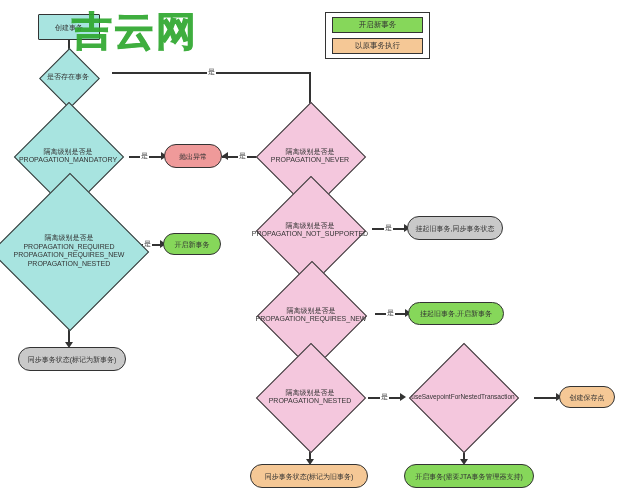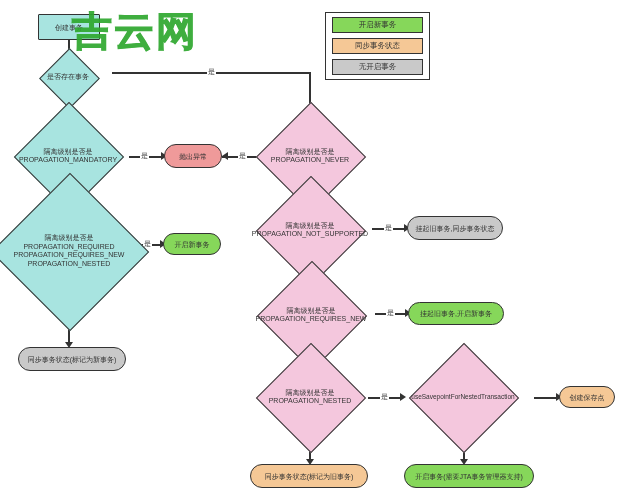--- a/index.html
+++ b/index.html
@@ -263,20 +263,17 @@
 
   <div class="node stadium c-green" style="left:404px;top:464px;width:130px;height:24px;">
     <span>开启事务(需要JTA事务管理器支持)</span>
   </div>
 
   <div class="legend">
     <div class="legend-item" style="background:#86d75a;">
       <span>开启新事务</span>
     </div>
     <div class="legend-item" style="background:#f5c896;">
-      <span>同步事务状态</span>
+      <span>以原事务执行</span>
     </div>
-    <div class="legend-item" style="background:#c9c9c9;">
-      <span>无开启事务</span>
-    </div>
   </div>
 
 </div>
 
 </body></html>

